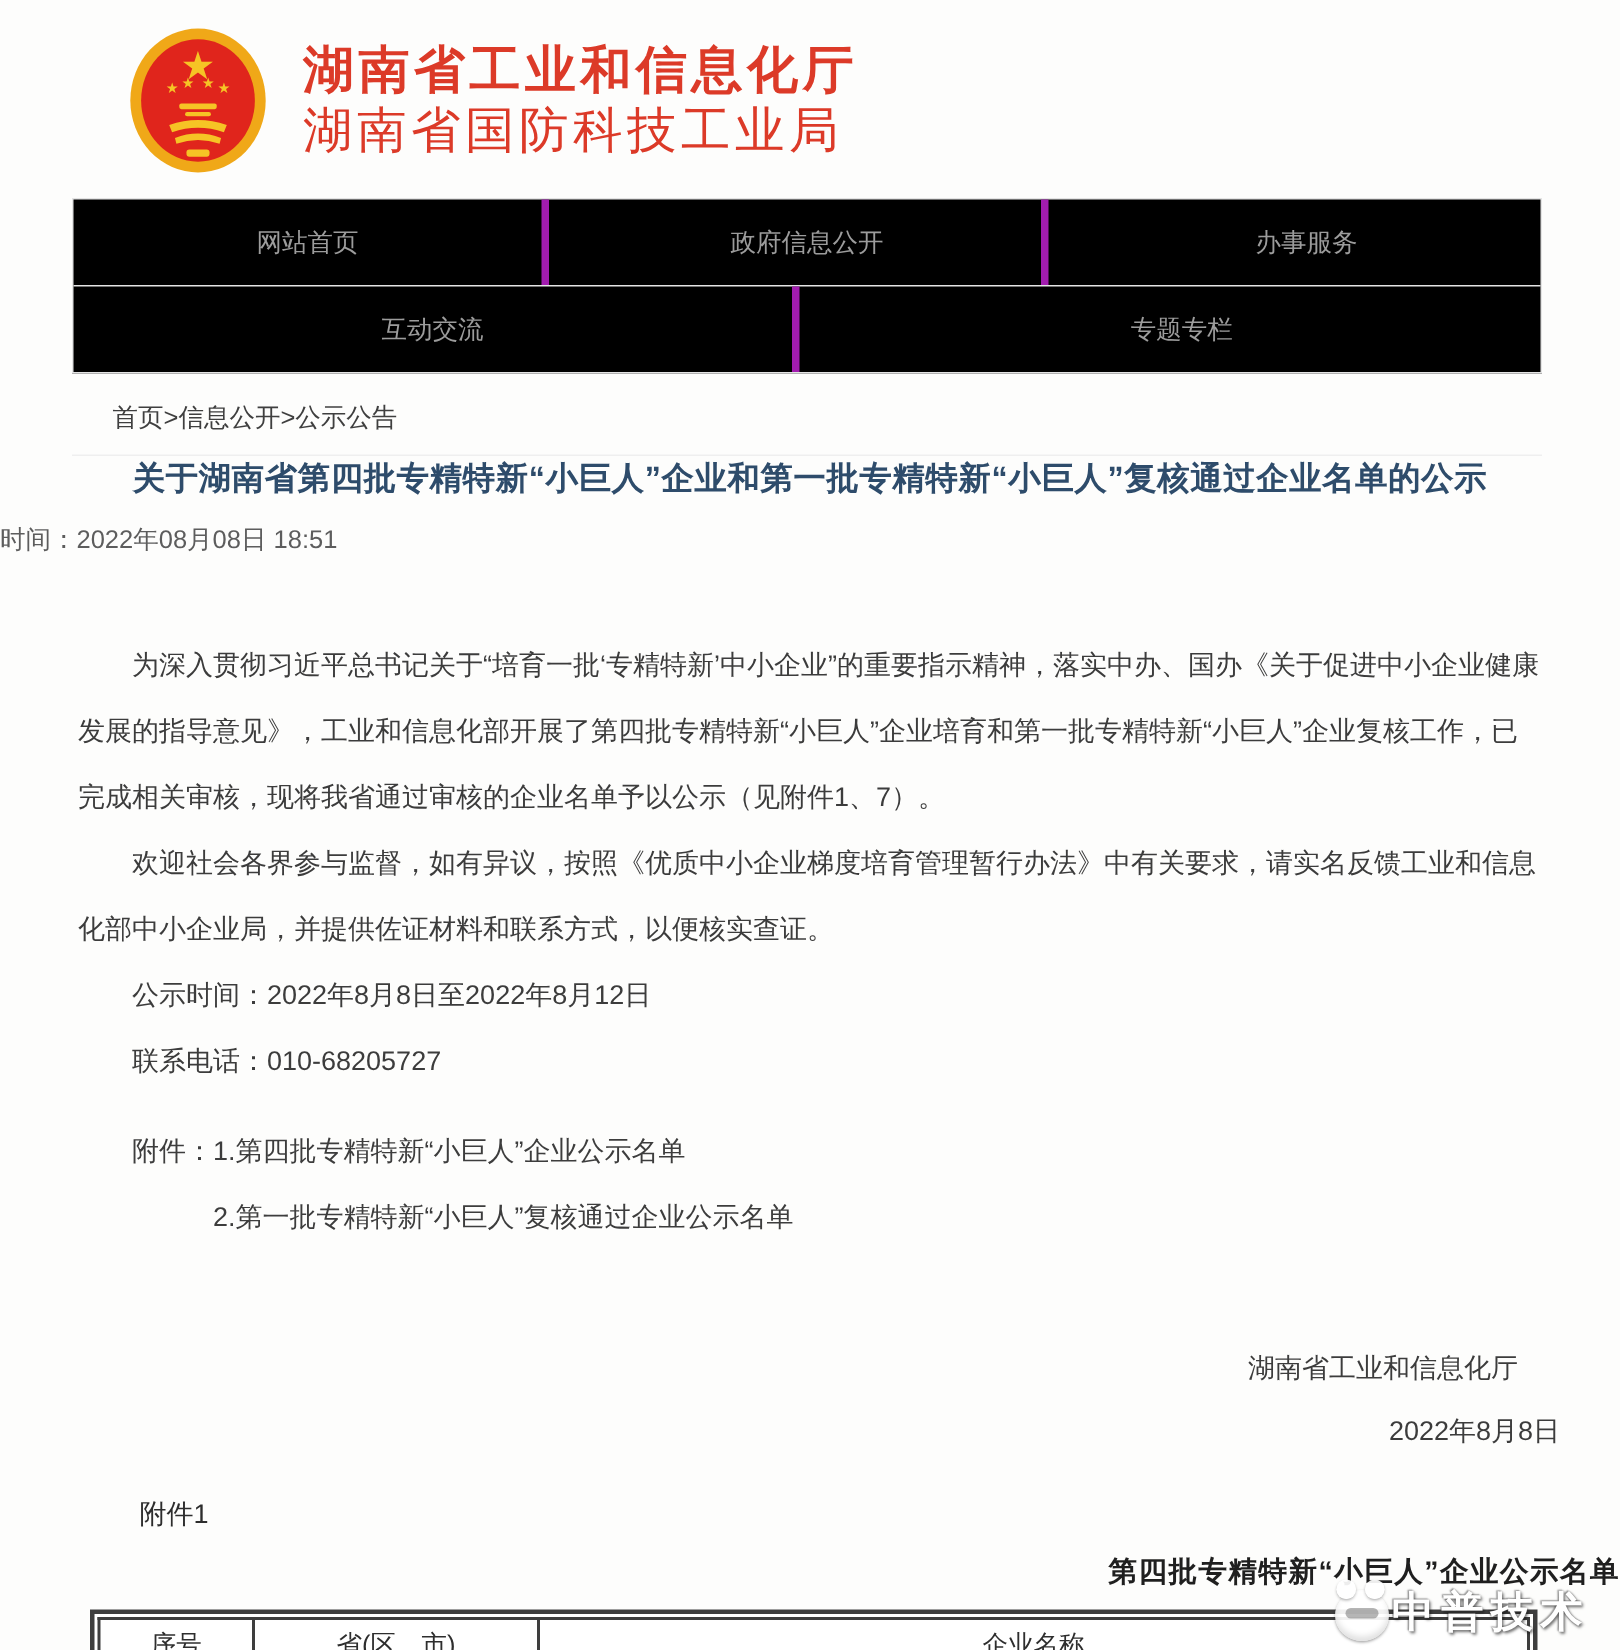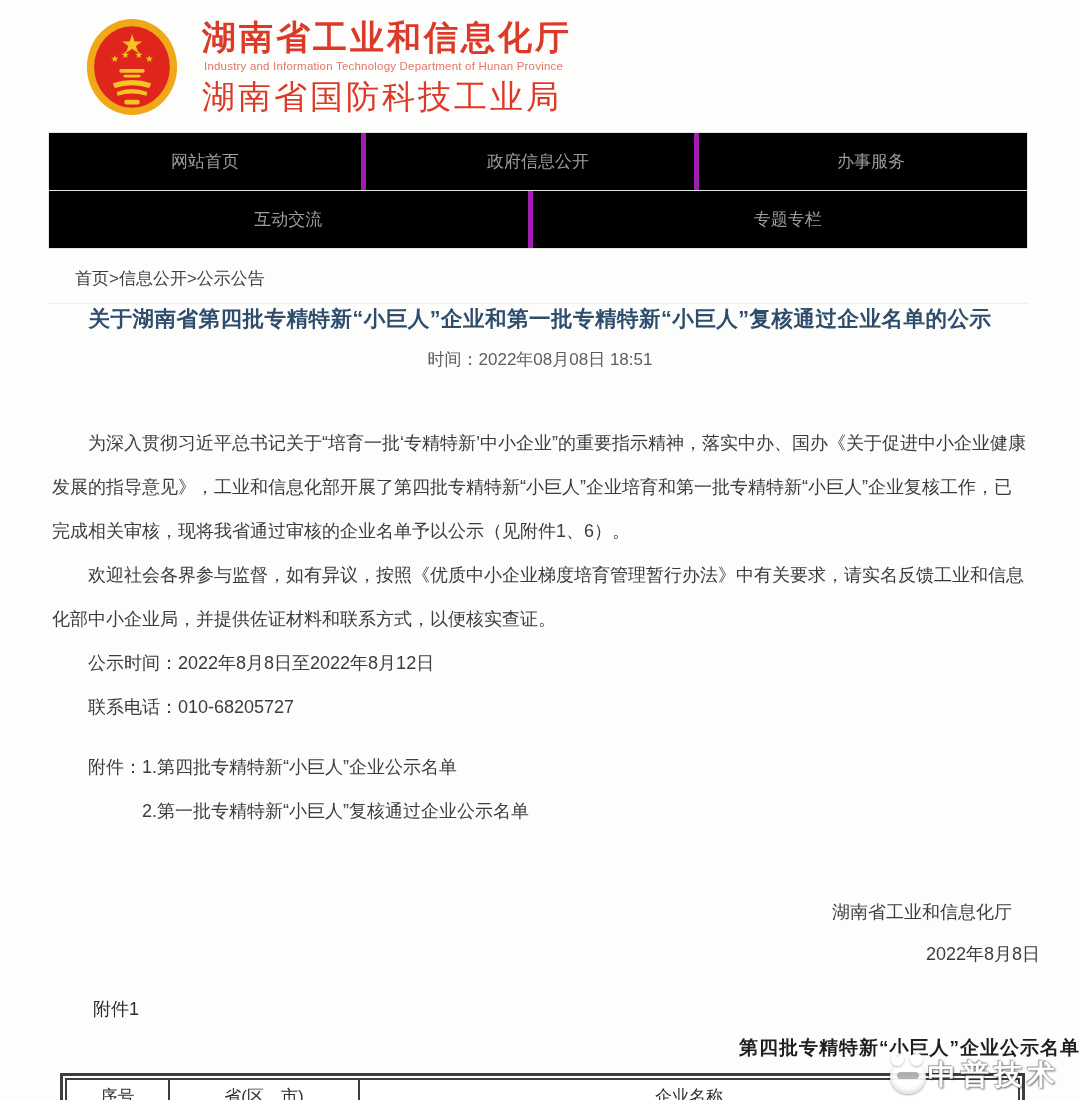--- a/index.html
+++ b/index.html
@@ -27,21 +27,21 @@
   }
   .nav-cell + .nav-cell { border-left:5px solid #a21caf;padding-left:16px; }
   
   .breadcrumb-bar { margin:0 52px 0 48px; border-bottom:1px solid #efefef; padding:18px 0 13px 27px; }
   .breadcrumb { color:#3f3f3f; font-size:17px; cursor:pointer; }
   
   .article-title {
     text-align:center; color:#2e4c6b;
     font-size:21.5px; font-weight:bold; letter-spacing:.5px;
   }
-  .article-time { margin-top:15px; text-align:center; color:#5d5d5d; font-size:17px; }
+  .article-time { margin-top:15px; text-align:left; color:#5d5d5d; font-size:17px; }
   
   .article-body { margin:50px 52px 0; font-size:18px; line-height:44px; color:#3c3c3c; }
   .article-body p { text-indent:2em; }
   .attach-block { display:flex; margin:16px 52px 0; font-size:18px; line-height:44px; text-indent:0; }
   .attach-label { margin-left:2em; white-space:nowrap; }
   .attach-items { display:flex; flex-direction:column; }
   .attach-item { cursor:pointer; }
   .signature { margin-top:58px; text-align:right; font-size:18px; line-height:42px; color:#3c3c3c; }
   .signature .sig-org { padding-right:68px; }
   .signature .sig-date { padding-right:40px; }
@@ -92,21 +92,20 @@
       <text x="57" y="44" font-size="10" fill="#f6c425" text-anchor="middle">★</text>
       <text x="68" y="48" font-size="10" fill="#f6c425" text-anchor="middle">★</text>
       <rect x="37" y="55" width="26" height="4" rx="1.5" fill="#f6c425"></rect>
       <rect x="41" y="61" width="18" height="3" rx="1.5" fill="#f6c425"></rect>
       <path d="M30 70 Q50 63 70 70 L68 75 Q50 69 32 75 Z" fill="#f6c425"></path>
       <path d="M34 79 Q50 73 66 79 L65 83 Q50 78 35 83 Z" fill="#f6c425"></path>
       <rect x="42" y="87" width="16" height="5" rx="2" fill="#f6c425"></rect>
     </svg>
     <div class="org-block">
       <div class="org-name-1">湖南省工业和信息化厅</div>
-      <div class="org-name-en">Industry and Information Technology Department of Hunan Province</div>
       <div class="org-name-2">湖南省国防科技工业局</div>
     </div>
   </div>
 
   <div class="main-nav">
     <div class="nav-row">
       <div class="nav-cell">网站首页</div>
       <div class="nav-cell">政府信息公开</div>
       <div class="nav-cell">办事服务</div>
     </div>
@@ -117,21 +116,21 @@
   </div>
 
   <div class="breadcrumb-bar">
     <span class="breadcrumb">首页&gt;信息公开&gt;公示公告</span>
   </div>
 
   <div class="article-title">关于湖南省第四批专精特新“小巨人”企业和第一批专精特新“小巨人”复核通过企业名单的公示</div>
   <div class="article-time">时间：2022年08月08日 18:51</div>
 
   <div class="article-body">
-    <p>为深入贯彻习近平总书记关于“培育一批‘专精特新’中小企业”的重要指示精神，落实中办、国办《关于促进中小企业健康发展的指导意见》，工业和信息化部开展了第四批专精特新“小巨人”企业培育和第一批专精特新“小巨人”企业复核工作，已完成相关审核，现将我省通过审核的企业名单予以公示（见附件1、6）。</p>
+    <p>为深入贯彻习近平总书记关于“培育一批‘专精特新’中小企业”的重要指示精神，落实中办、国办《关于促进中小企业健康发展的指导意见》，工业和信息化部开展了第四批专精特新“小巨人”企业培育和第一批专精特新“小巨人”企业复核工作，已完成相关审核，现将我省通过审核的企业名单予以公示（见附件1、7）。</p>
     <p>欢迎社会各界参与监督，如有异议，按照《优质中小企业梯度培育管理暂行办法》中有关要求，请实名反馈工业和信息化部中小企业局，并提供佐证材料和联系方式，以便核实查证。</p>
     <p>公示时间：2022年8月8日至2022年8月12日</p>
     <p>联系电话：010-68205727</p>
   </div>
 
   <div class="attach-block">
     <span class="attach-label">附件：</span>
     <span class="attach-items">
       <span class="attach-item">1.第四批专精特新“小巨人”企业公示名单</span>
       <span class="attach-item">2.第一批专精特新“小巨人”复核通过企业公示名单</span>

